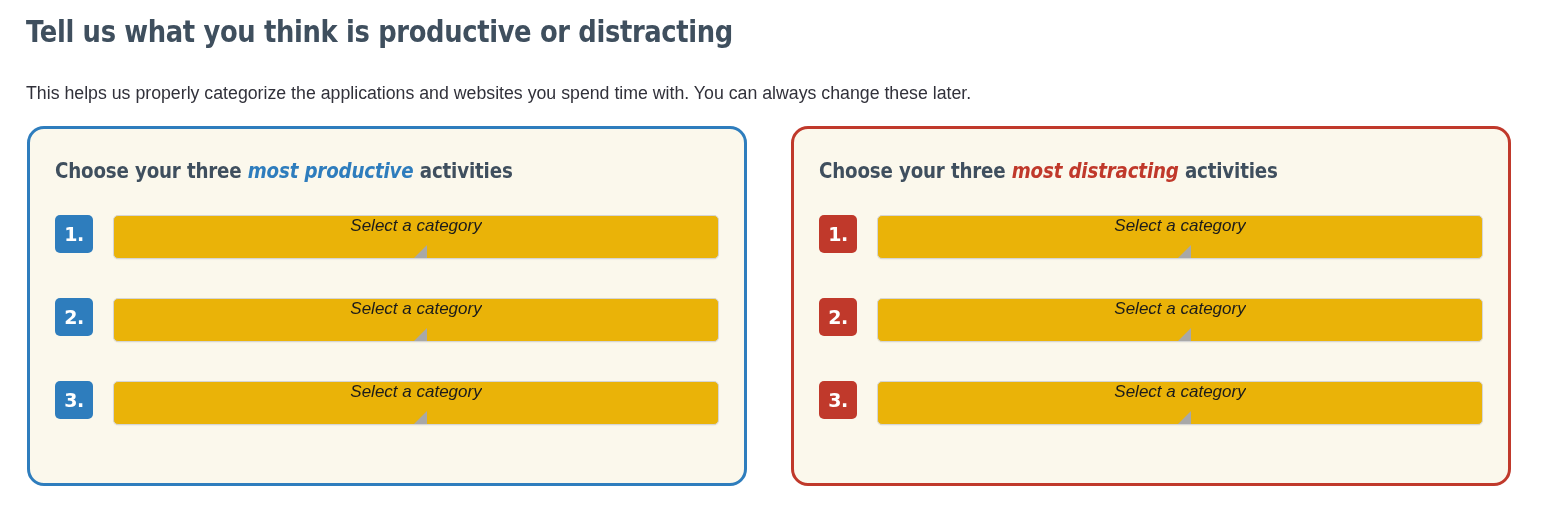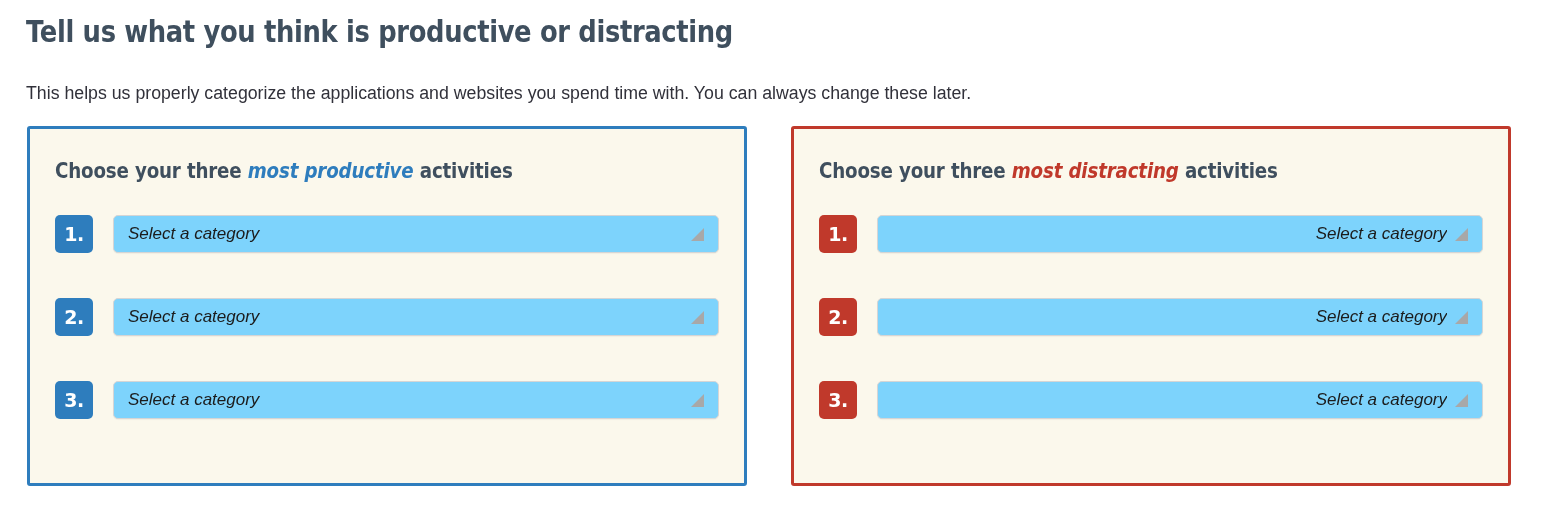--- a/index.html
+++ b/index.html
@@ -61,21 +61,21 @@
     width: 1544px;
     height: 362px;
   }
 
   .panel {
     position: absolute;
     top: 0;
     height: 360px;
     box-sizing: border-box;
     background: #fbf8ec;
-    border-radius: 3px;
+    border-radius: 17px;
     border-style: solid;
     border-width: 3px;
   }
 
   .panel--productive {
     left: 27px;
     width: 720px;
     border-color: #2e7dbd;
   }
 
@@ -142,30 +142,31 @@
     user-select: none;
   }
   .panel--productive .badge { background: #2e7dbd; }
   .panel--distracting .badge { background: #c0392b; }
 
   .select-box {
     position: absolute;
     left: 58px;
     right: 0;
     top: 0;
-    height: 38px;
+    height: 44px;
     box-sizing: border-box;
-    background: #7dd3fc;
+    background: #eab308;
     border: 1px solid #d5d5d5;
     border-radius: 5px;
     box-shadow: 0 1px 1px rgba(0,0,0,0.045);
     display: flex;
     align-items: center;
     padding: 0 14px;
     cursor: pointer;
+    flex-direction: column;
   }
 
   .select-value {
     font-family: "Liberation Sans", sans-serif;
     font-size: 17px;
     font-style: italic;
     color: #1b1b1b;
     white-space: nowrap;
     overflow: hidden;
     text-overflow: ellipsis;

